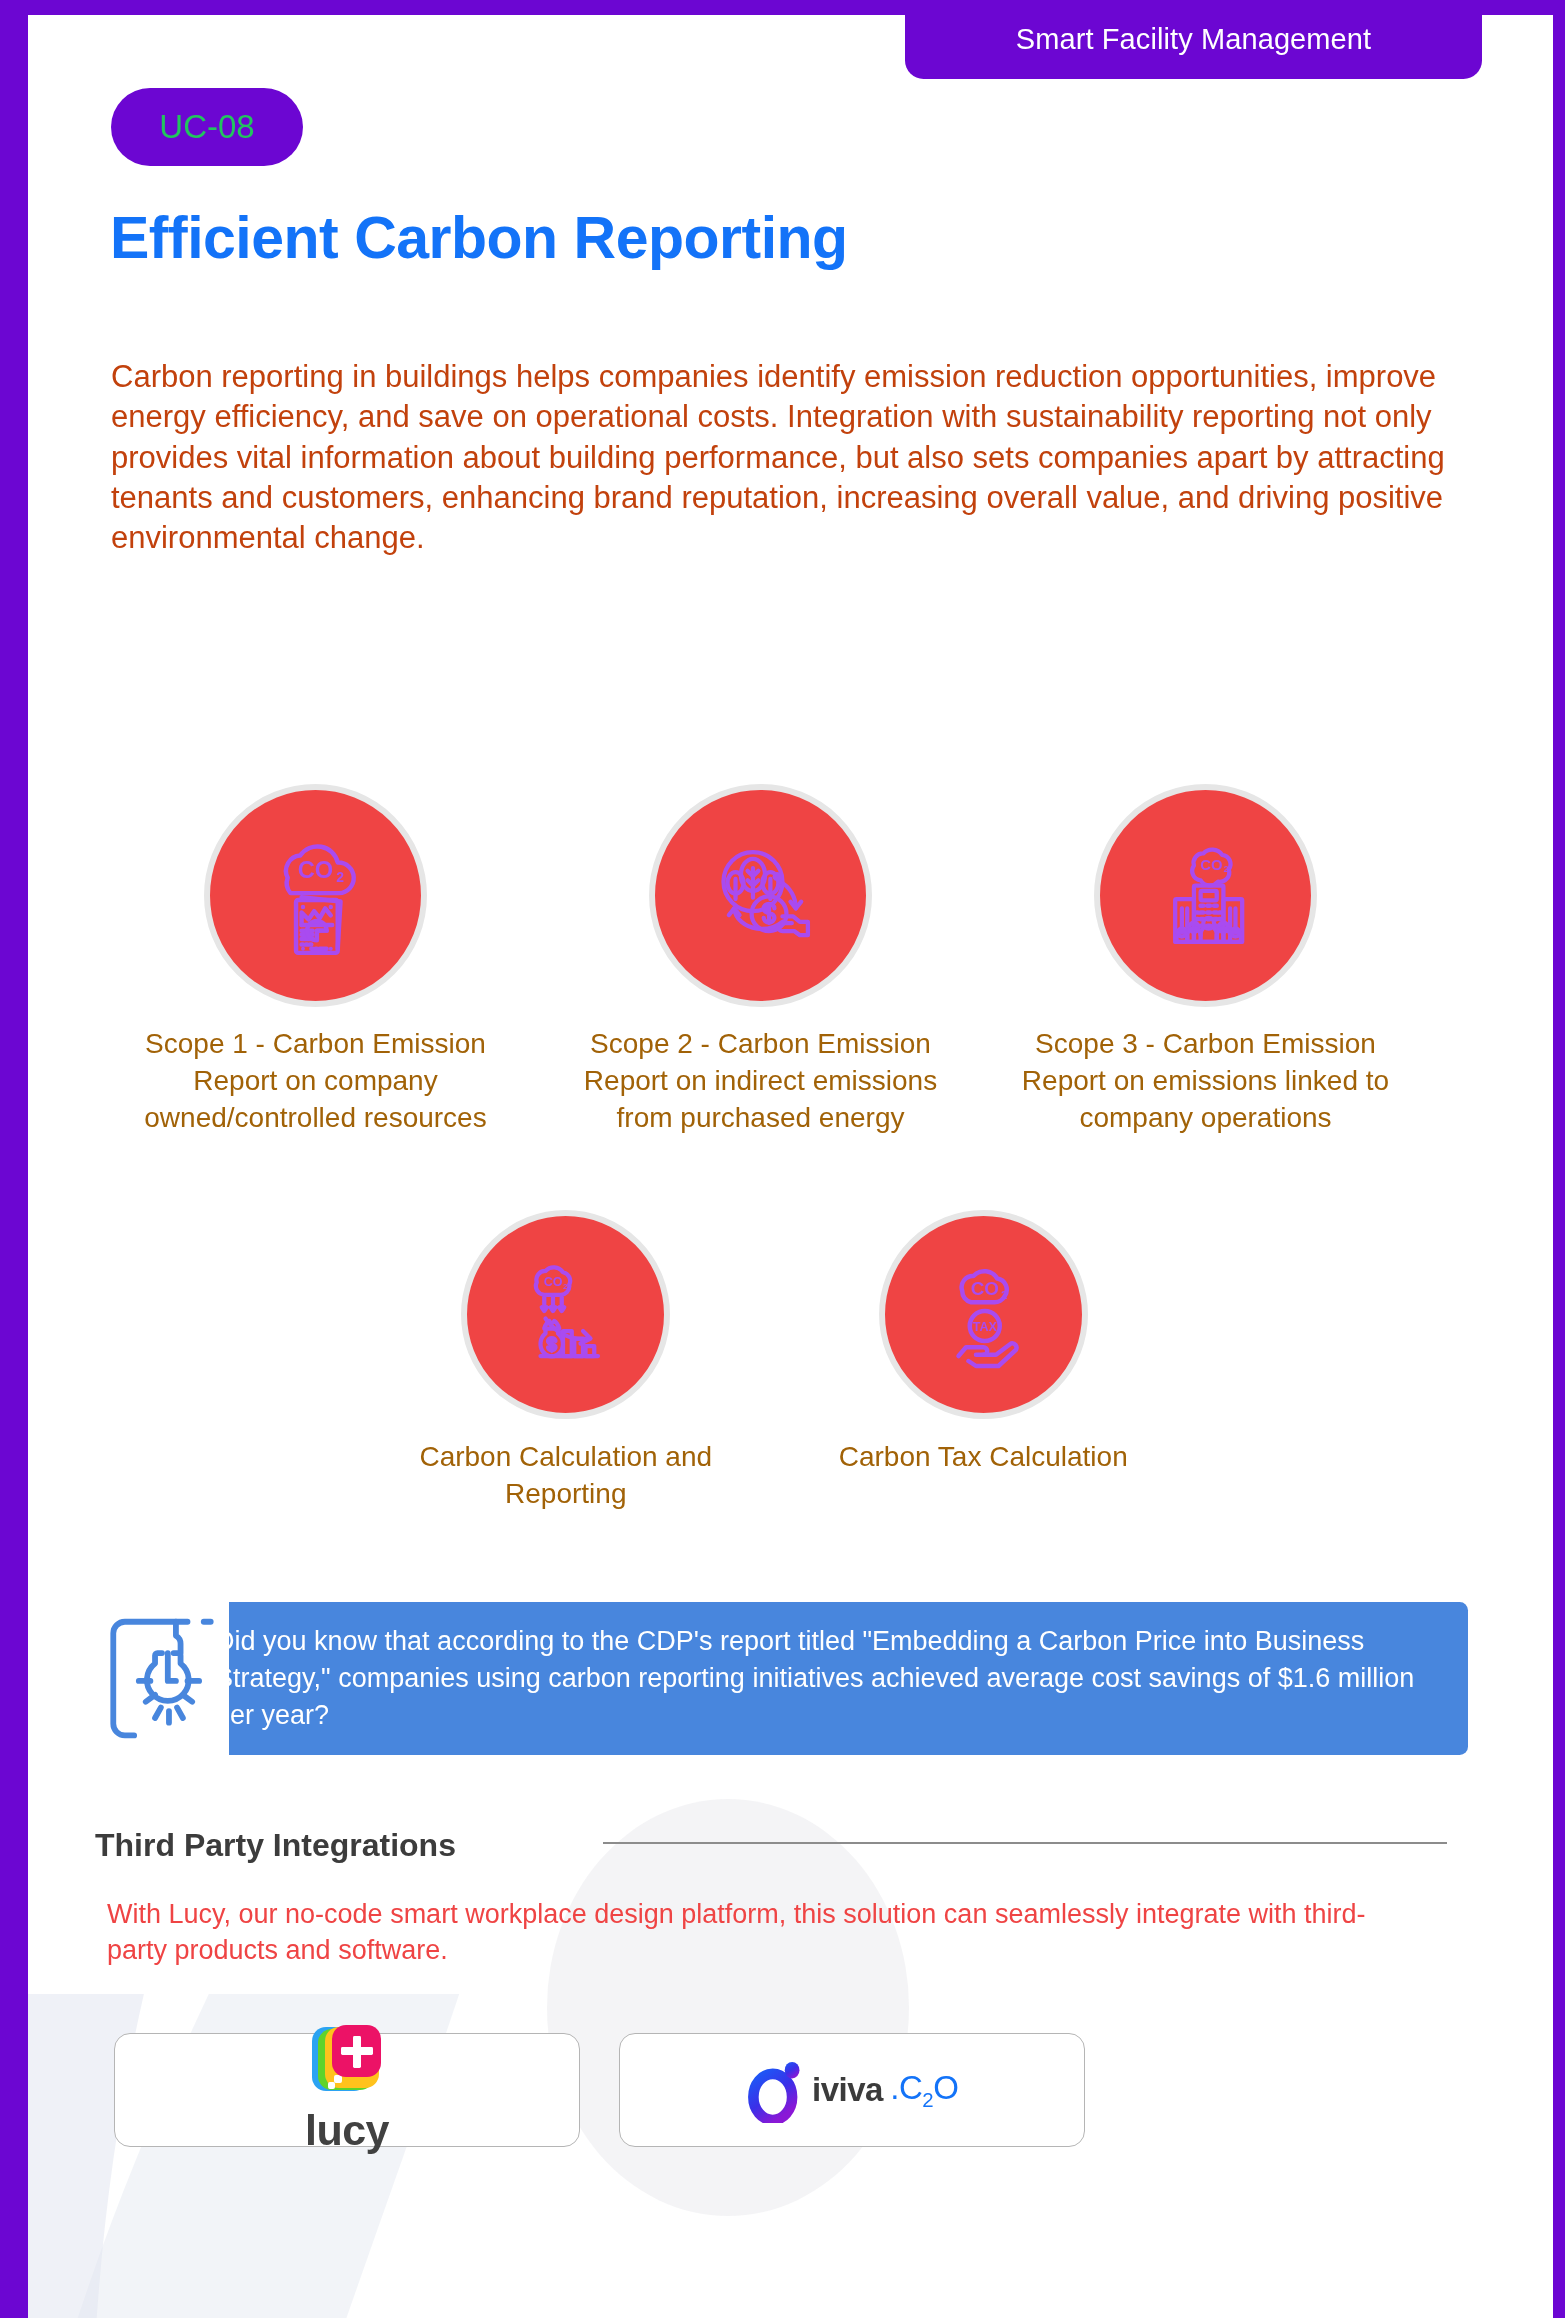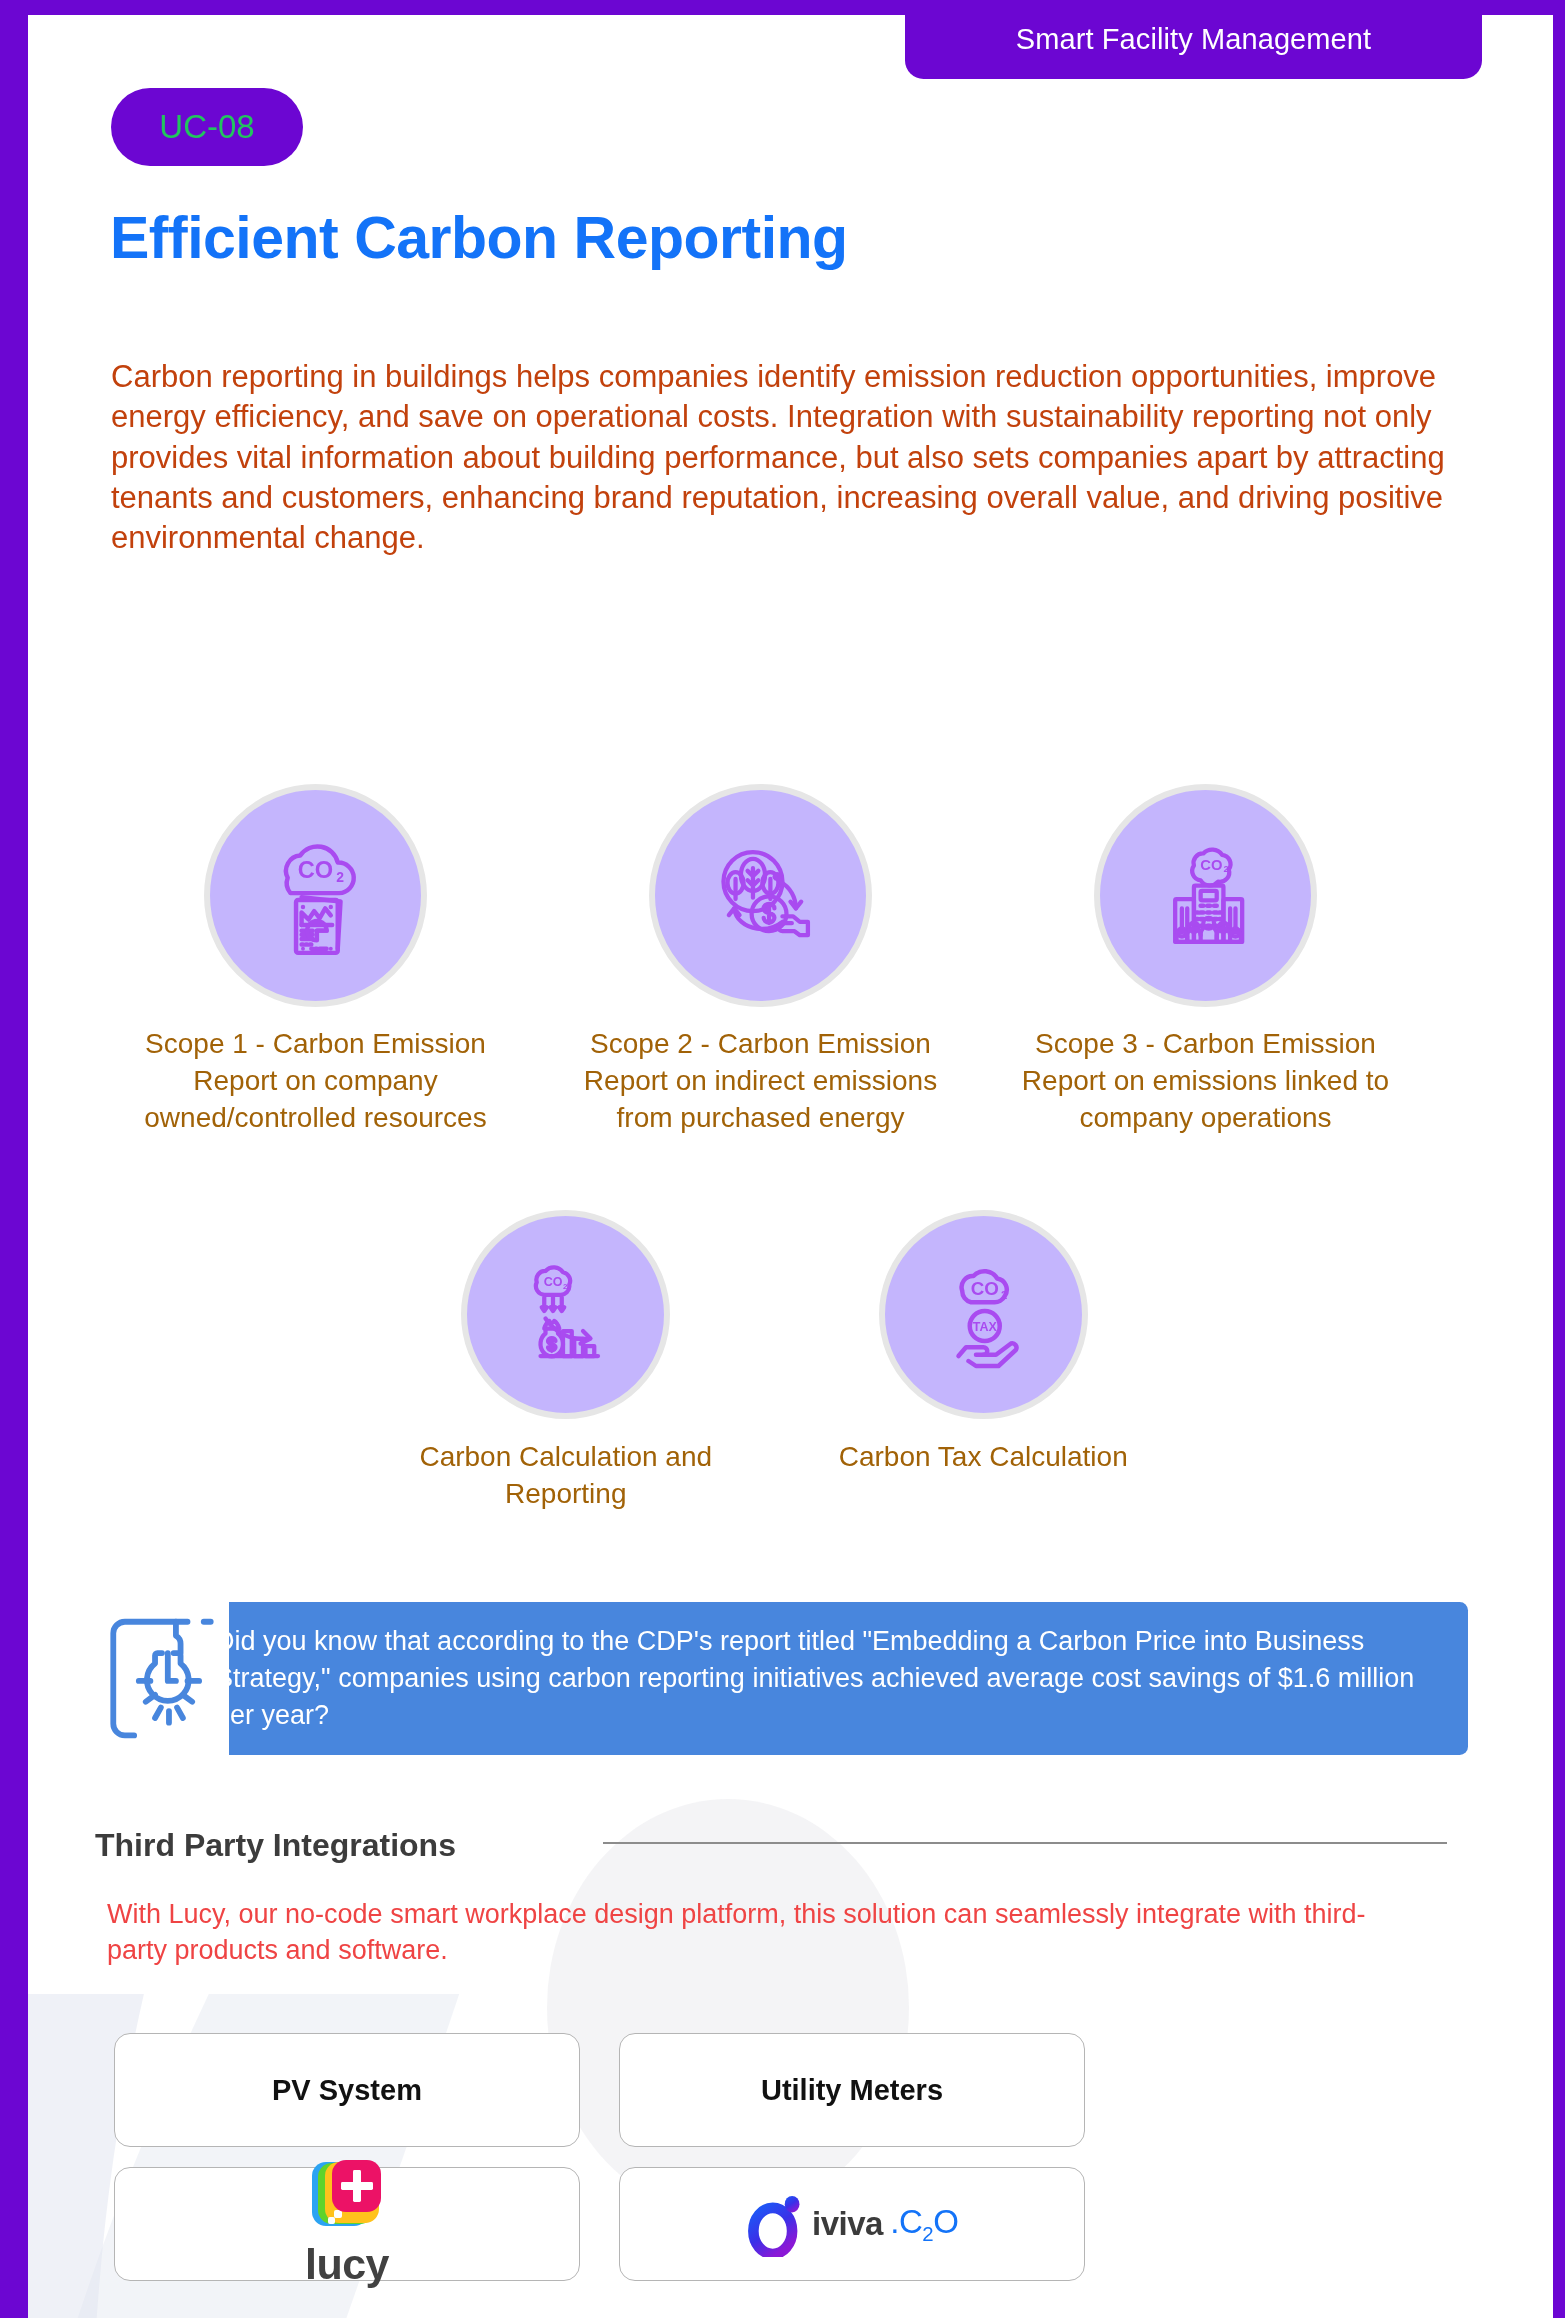--- a/index.html
+++ b/index.html
@@ -137,21 +137,21 @@
     display: flex;
     flex-direction: column;
     align-items: center;
   }
   #icon-row-2 .icon-cell { width: 482px; }
 
   .icon-circle {
     width: 223px; height: 223px;
     border-radius: 50%;
     border: 6.5px solid #e6e6e6;
-    background: #c4b5fd;
+    background: #ef4444;
     display: flex;
     align-items: center;
     justify-content: center;
   }
   #icon-row-2 .icon-circle { width: 209px; height: 209px; }
 
   .icon-caption {
     margin-top: 17.6px;
     text-align: center;
     font-size: 28px;
@@ -450,28 +450,20 @@
     </div>
   </div>
 
   <h2 class="tpi-heading">Third Party Integrations</h2>
   <div class="tpi-rule"></div>
   <p class="tpi-sub">With Lucy, our no-code smart workplace design platform, this solution can seamlessly integrate with third-party products and software.</p>
 
   <div class="int-grid">
     <div class="int-row">
       <div class="int-card">
-        <span class="int-card-label">PV System</span>
-      </div>
-      <div class="int-card">
-        <span class="int-card-label">Utility Meters</span>
-      </div>
-    </div>
-    <div class="int-row">
-      <div class="int-card">
         <span class="lucy-logo">
           <span class="lucy-mark">
             <span class="lucy-sq blue"></span>
             <span class="lucy-sq green"></span>
             <span class="lucy-sq yellow"></span>
             <span class="lucy-dot1"></span>
             <span class="lucy-dot2"></span>
             <span class="lucy-sq pink"></span>
             <span class="lucy-plus-h"></span>
             <span class="lucy-plus-v"></span>

